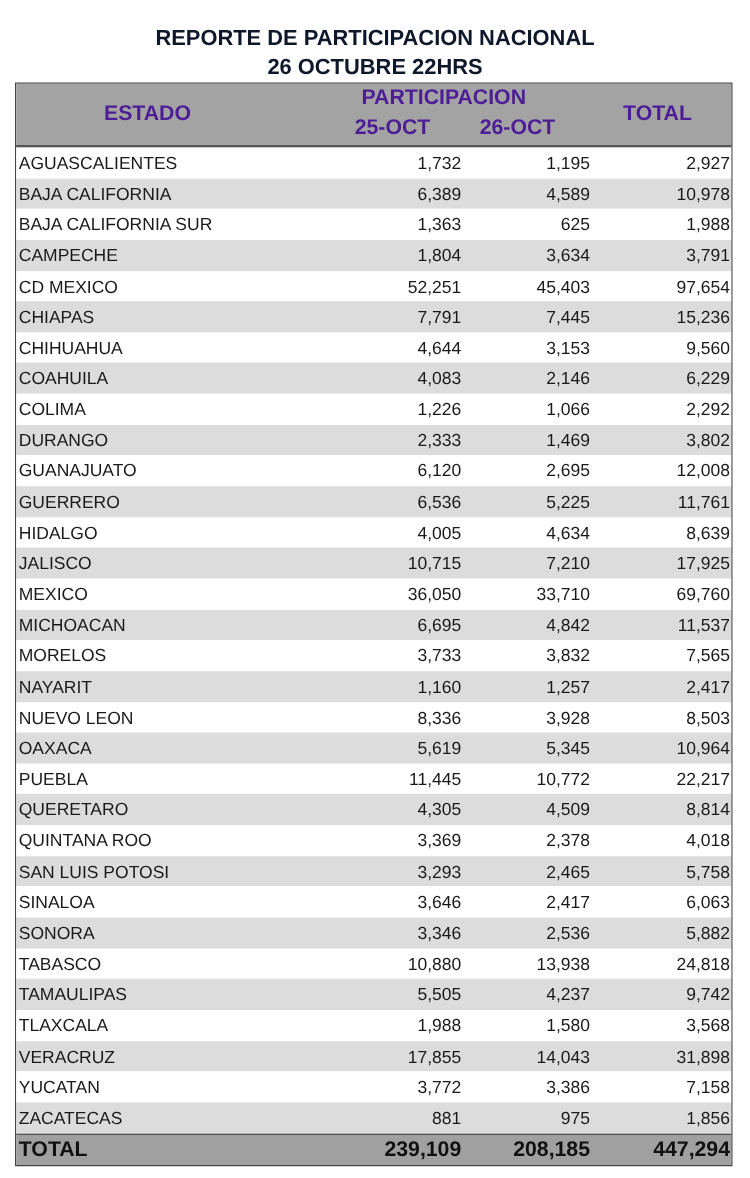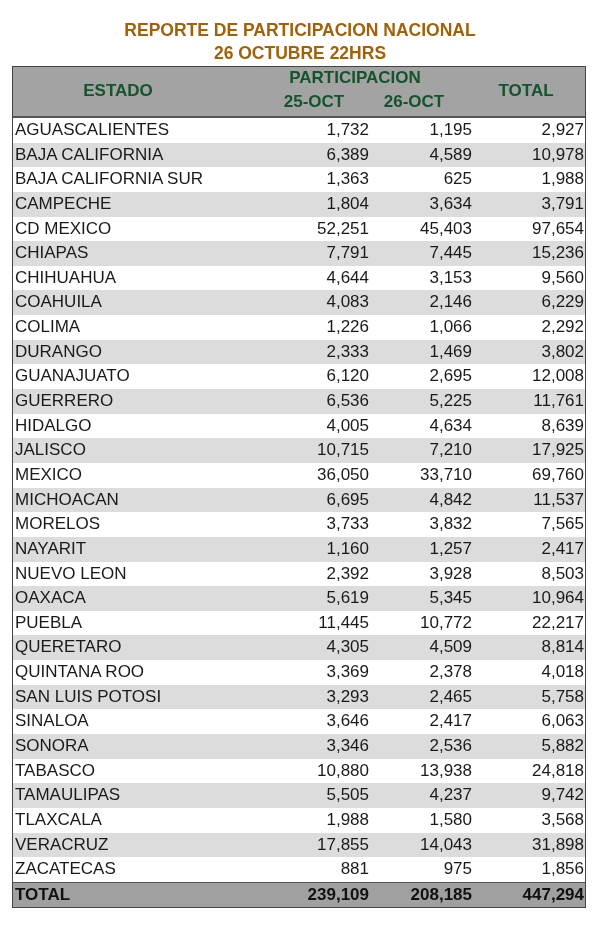--- a/index.html
+++ b/index.html
@@ -16,53 +16,53 @@
       overflow: hidden;
     }
     .title {
       position: absolute;
       left: 0;
       width: 600px;
       text-align: center;
       font-weight: bold;
       font-size: 17.5px;
       line-height: 22px;
-      color: #a16207;
+      color: #0f172a;
     }
     .title.l1 { top: 19px; }
     .title.l2 { top: 42px; }
 
     .report-table {
       position: absolute;
       left: 12px;
       top: 66px;
       width: 574px;
       border: 1.5px solid #444;
       box-sizing: border-box;
     }
     .hdr {
       position: relative;
       height: 49px;
       background: #a3a3a3;
       border-bottom: 2px solid #555;
       font-weight: bold;
       font-size: 17px;
-      color: #14532d;
+      color: #4c1d95;
     }
     .hdr span { position: absolute; line-height: 20px; }
     .hdr .h-estado { left: 0; width: 210px; text-align: center; top: 14px; }
     .hdr .h-part   { left: 262px; width: 160px; text-align: center; top: 1px; }
     .hdr .h-c1     { left: 255px; width: 92px; text-align: center; top: 25px; }
     .hdr .h-c2     { left: 355px; width: 92px; text-align: center; top: 25px; }
     .hdr .h-total  { left: 463px; width: 100px; text-align: center; top: 14px; }
 
     .row {
       position: relative;
       height: 24.65px;
-      font-size: 17px;
+      font-size: 14px;
       line-height: 24.65px;
     }
     .row:nth-child(even) { background: #dcdcdc; }
     .row:nth-child(odd)  { background: #ffffff; }
     .row span { position: absolute; top: 0; white-space: nowrap; }
     .c-name { left: 2px; }
     .c-v1   { right: 216px; text-align: right; }
     .c-v2   { right: 113px; text-align: left; }
     .c-tot  { right: 1px;  text-align: right; }
 
@@ -196,21 +196,21 @@
         <span class="c-tot">7,565</span>
       </div>
       <div class="row">
         <span class="c-name">NAYARIT</span>
         <span class="c-v1">1,160</span>
         <span class="c-v2">1,257</span>
         <span class="c-tot">2,417</span>
       </div>
       <div class="row">
         <span class="c-name">NUEVO LEON</span>
-        <span class="c-v1">2,392</span>
+        <span class="c-v1">8,336</span>
         <span class="c-v2">3,928</span>
         <span class="c-tot">8,503</span>
       </div>
       <div class="row">
         <span class="c-name">OAXACA</span>
         <span class="c-v1">5,619</span>
         <span class="c-v2">5,345</span>
         <span class="c-tot">10,964</span>
       </div>
       <div class="row">
@@ -265,20 +265,26 @@
         <span class="c-name">TLAXCALA</span>
         <span class="c-v1">1,988</span>
         <span class="c-v2">1,580</span>
         <span class="c-tot">3,568</span>
       </div>
       <div class="row">
         <span class="c-name">VERACRUZ</span>
         <span class="c-v1">17,855</span>
         <span class="c-v2">14,043</span>
         <span class="c-tot">31,898</span>
+      </div>
+      <div class="row">
+        <span class="c-name">YUCATAN</span>
+        <span class="c-v1">3,772</span>
+        <span class="c-v2">3,386</span>
+        <span class="c-tot">7,158</span>
       </div>
       <div class="row">
         <span class="c-name">ZACATECAS</span>
         <span class="c-v1">881</span>
         <span class="c-v2">975</span>
         <span class="c-tot">1,856</span>
       </div>
     </div>
   <div class="total-row">
     <span class="c-name">TOTAL</span>

